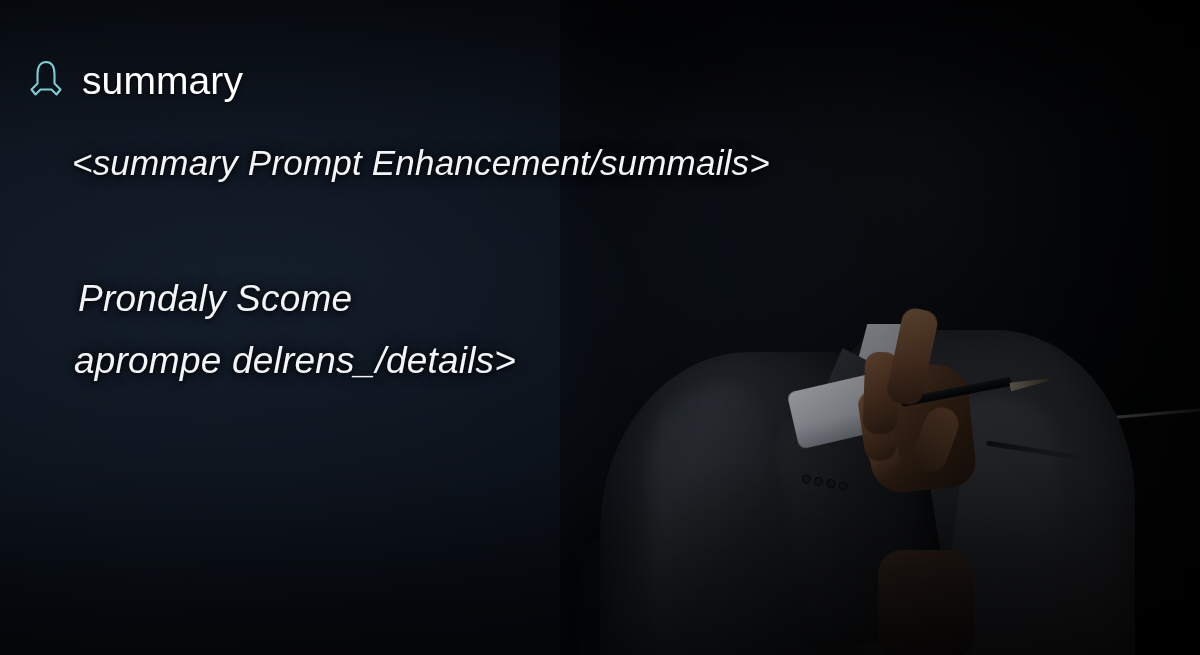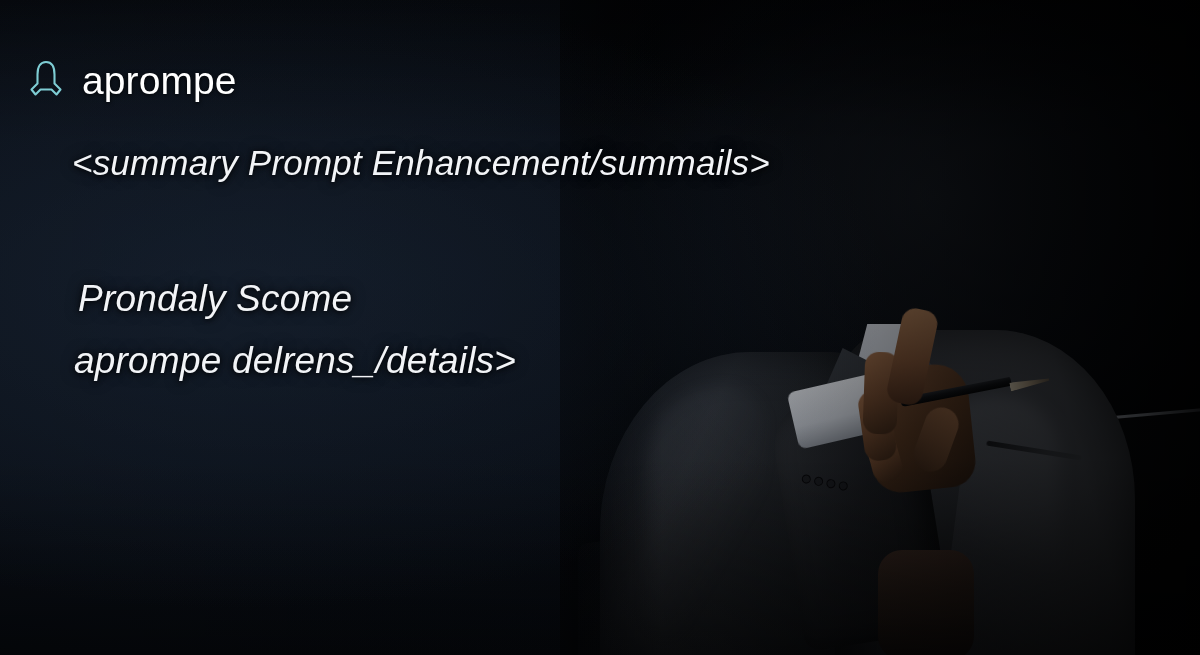--- a/index.html
+++ b/index.html
@@ -405,21 +405,21 @@
   <div class="overlay">
 
     <div class="title-row">
       <span>
         <svg class="person-icon" width="40" height="44" viewBox="0 0 40 44" fill="none" xmlns="http://www.w3.org/2000/svg">
           <path d="M11.5 16.5 C11.5 8.2 14.8 4 20 4 C25.2 4 28.5 8.2 28.5 16.5
                    L28.5 25.5 L34.5 31.5 L30.5 36.5 L25.5 31.5 L14.5 31.5
                    L9.5 36.5 L5.5 31.5 L11.5 25.5 Z" stroke="#7ecdd4" stroke-width="2.1" stroke-linejoin="round" stroke-linecap="round" fill="none"></path>
         </svg>
       </span>
-      <span class="title-text">aprompe</span>
+      <span class="title-text">summary</span>
     </div>
 
     <div class="line line-summary">&lt;summary Prompt Enhancement/summails&gt;</div>
 
     <div class="line line-b">aprompe delrens_/details&gt;</div>
 
     <div class="line line-a">Prondaly Scome</div>
 
   </div>
 </div>

